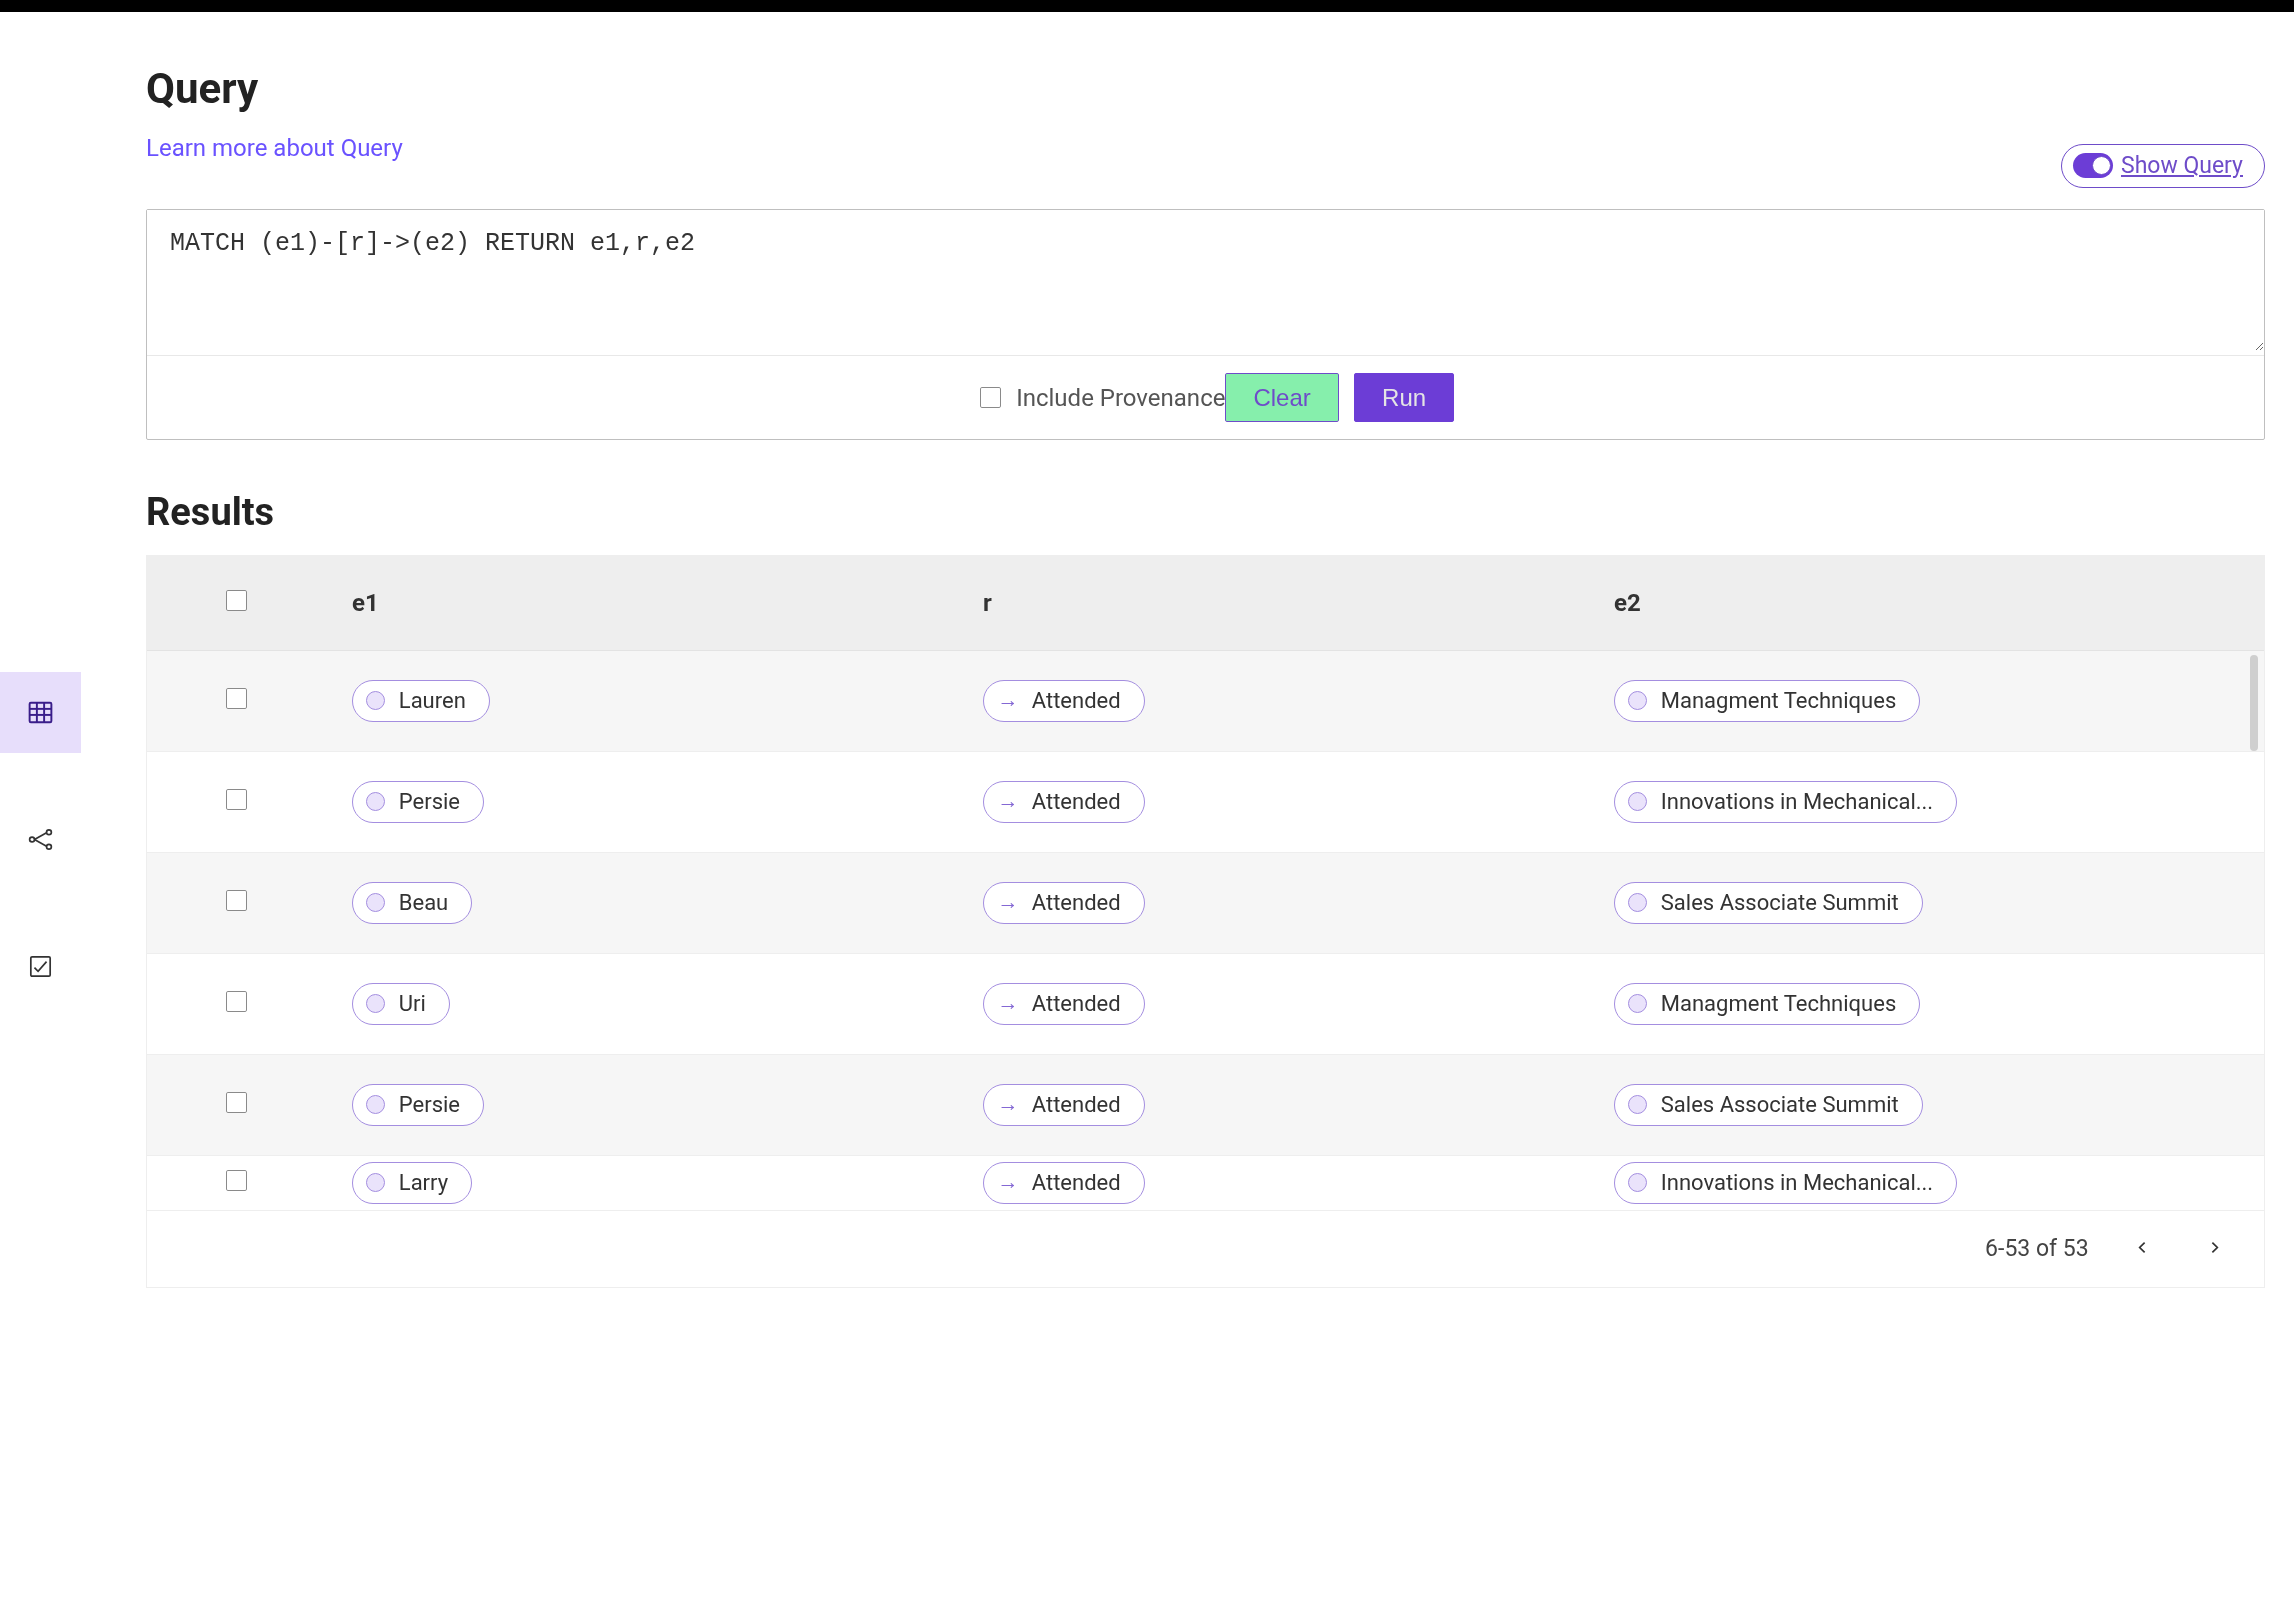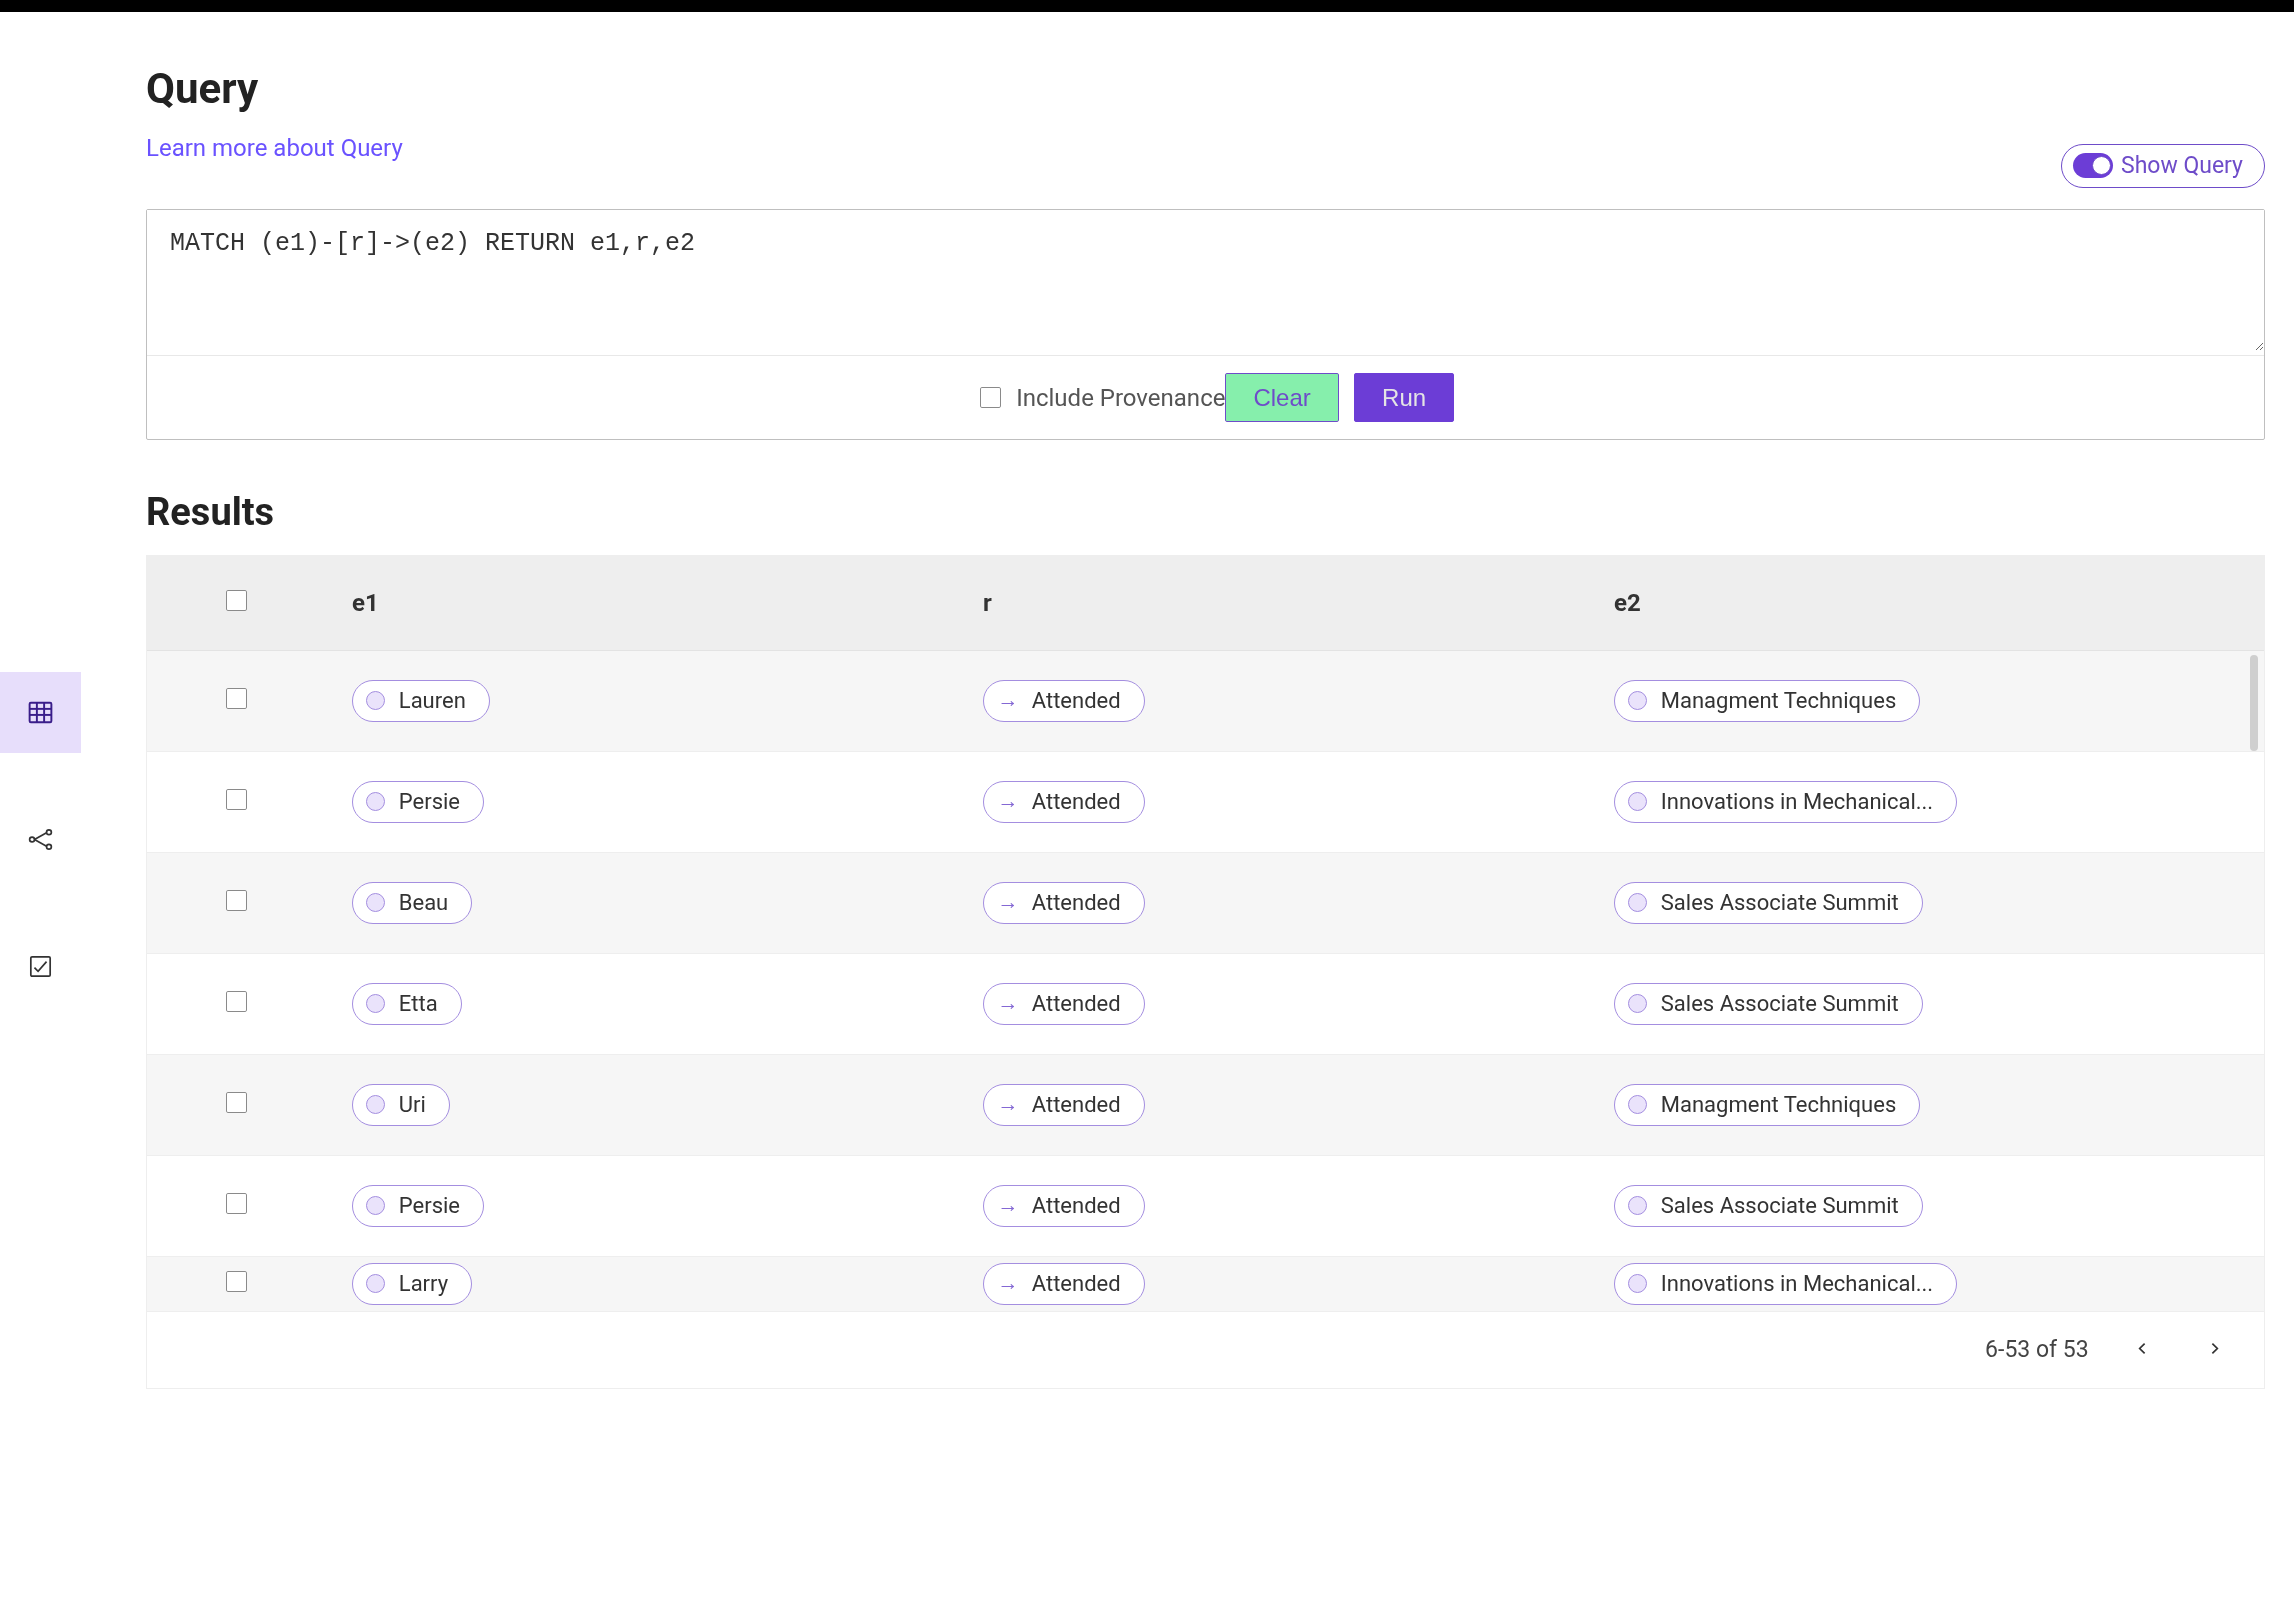--- a/index.html
+++ b/index.html
@@ -54,20 +54,21 @@
   .toggle-wrap{
     margin-top:80px;
     display:inline-flex;align-items:center;
     gap:7.6px;
     border:1.4px solid var(--purple-soft);
     border-radius:955px;
     padding:7.6px 21px 7.6px 11.5px;
     color:var(--purple-soft);
     font-size:23px;
     cursor:pointer;
+    text-decoration:underline;
   }
   .toggle-switch{
     width:40px;height:25px;border-radius:955px;background:var(--purple-fill);
     position:relative;flex:0 0 40px;
   }
   .toggle-knob{
     position:absolute;right:2.9px;top:2.9px;width:19px;height:19px;border-radius:50%;
     background:#fff;border:1.4px solid var(--purple-soft);
   }
   .query-box{
@@ -265,35 +266,20 @@
                   </span></td>
                 <td><span class="chip">
                     <span class="node-dot"></span>
                     <span>Sales Associate Summit</span>
                   </span></td>
               </tr>
               <tr>
                 <td class="col-check"><span class="checkbox"></span></td>
                 <td><span class="chip">
                     <span class="node-dot"></span>
-                    <span>Etta</span>
-                  </span></td>
-                <td><span class="chip">
-                    <span class="arrow">→</span>
-                    <span>Attended</span>
-                  </span></td>
-                <td><span class="chip">
-                    <span class="node-dot"></span>
-                    <span>Sales Associate Summit</span>
-                  </span></td>
-              </tr>
-              <tr>
-                <td class="col-check"><span class="checkbox"></span></td>
-                <td><span class="chip">
-                    <span class="node-dot"></span>
                     <span>Uri</span>
                   </span></td>
                 <td><span class="chip">
                     <span class="arrow">→</span>
                     <span>Attended</span>
                   </span></td>
                 <td><span class="chip">
                     <span class="node-dot"></span>
                     <span>Managment Techniques</span>
                   </span></td>

